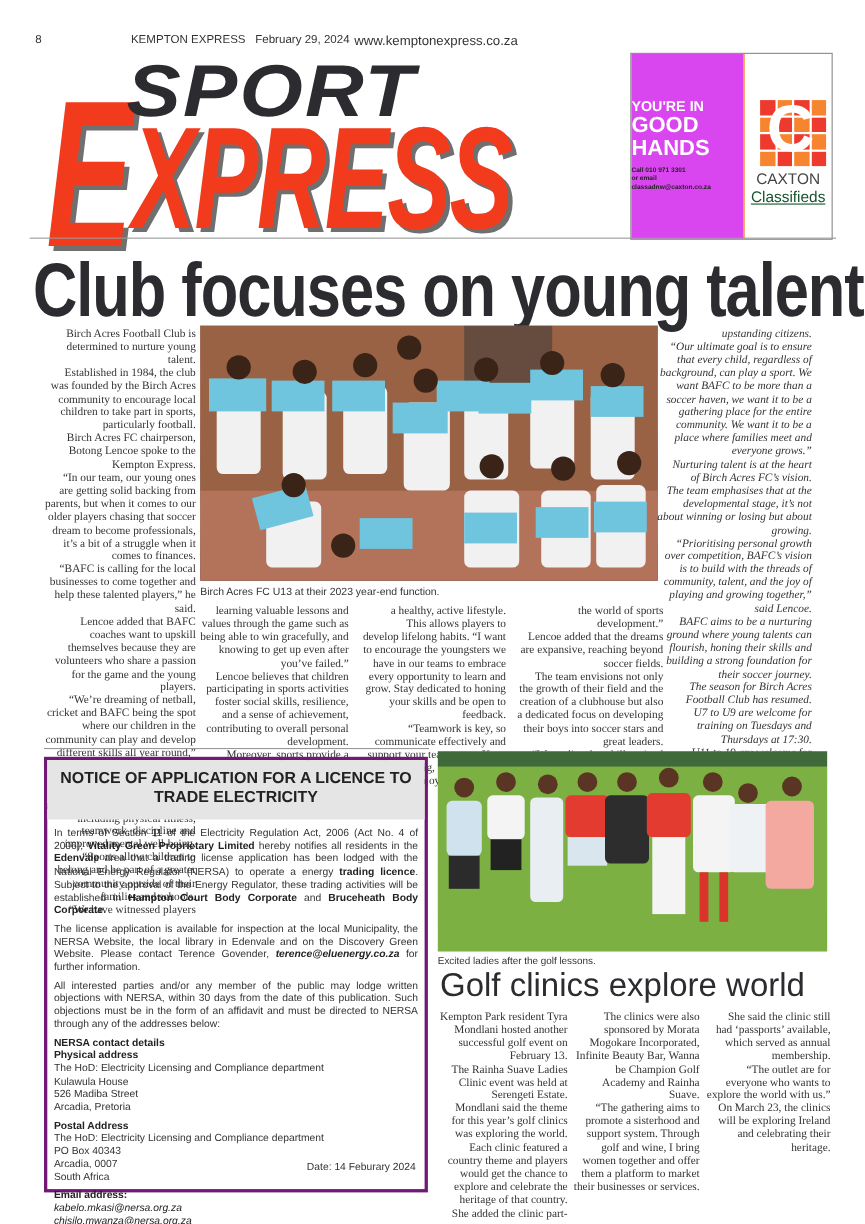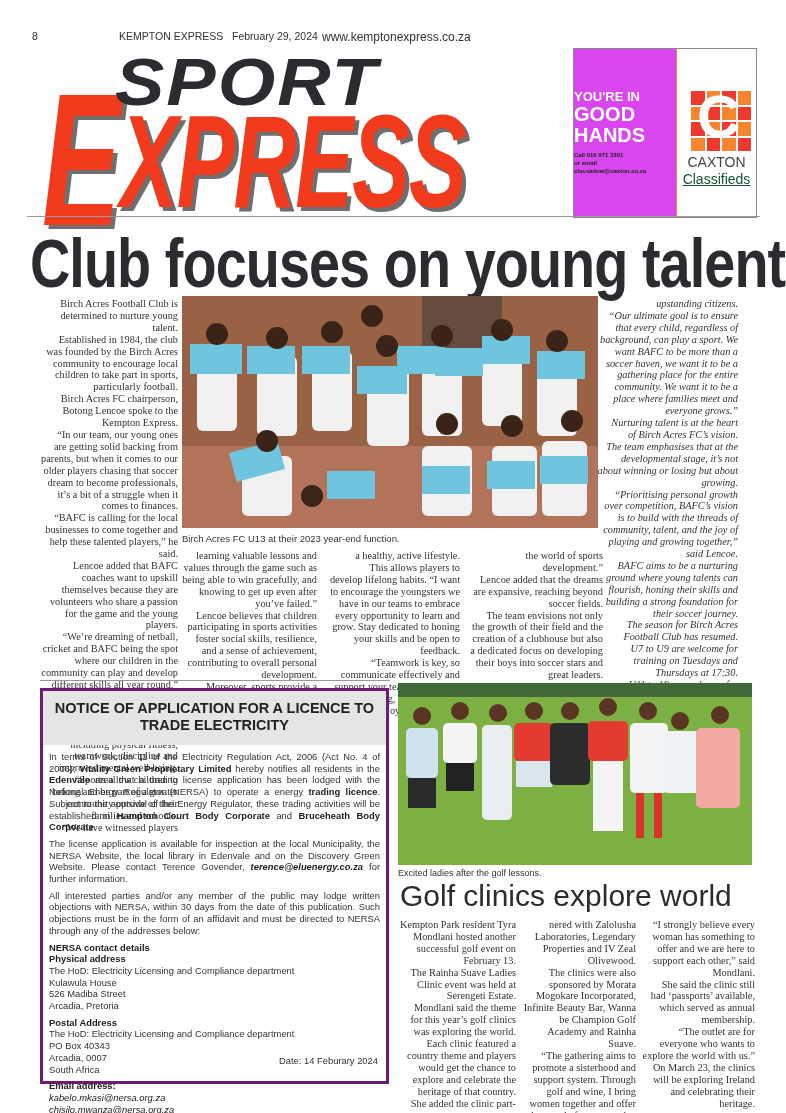--- a/index.html
+++ b/index.html
@@ -274,22 +274,20 @@
 <div class="caption" style="left:398px; top:868px; font-size:9px;">Excited ladies after the golf lessons.</div>
 <div class="golfhead">Golf clinics explore world</div>
 
 <div class="col" style="left:398px; top:919px; width:118px;">
   <p class="first">Kempton Park resident Tyra Mondlani hosted another successful golf event on February 13.</p>
   <p>The Rainha Suave Ladies Clinic event was held at Serengeti Estate.</p>
   <p>Mondlani said the theme for this year’s golf clinics was exploring the world. Each clinic featured a country theme and players would get the chance to explore and celebrate the heritage of that country.</p>
   <p>She added the clinic part-</p>
 </div>
 <div class="col" style="left:521px; top:919px; width:115px;">
-  <p class="first">nered with Zalolusha Laboratories, Legendary Properties and IV Zeal Olivewood.</p>
   <p>The clinics were also sponsored by Morata Mogokare Incorporated, Infinite Beauty Bar, Wanna be Champion Golf Academy and Rainha Suave.</p>
   <p>“The gathering aims to promote a sisterhood and support system. Through golf and wine, I bring women together and offer them a platform to market their businesses or services.</p>
 </div>
 <div class="col" style="left:640px; top:919px; width:115px;">
-  <p>“I strongly believe every woman has something to offer and we are here to support each other,” said Mondlani.</p>
   <p>She said the clinic still had ‘passports’ available, which served as annual membership.</p>
   <p>“The outlet are for everyone who wants to explore the world with us.”</p>
   <p>On March 23, the clinics will be exploring Ireland and celebrating their heritage.</p>
 </div>
 
 </body></html>

